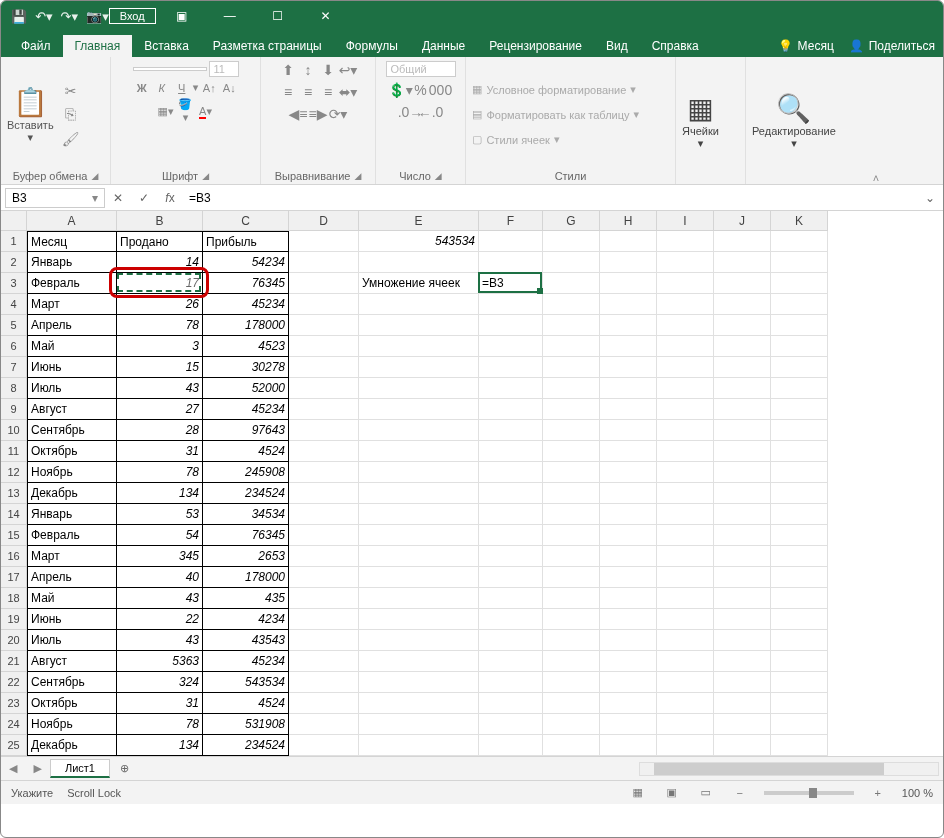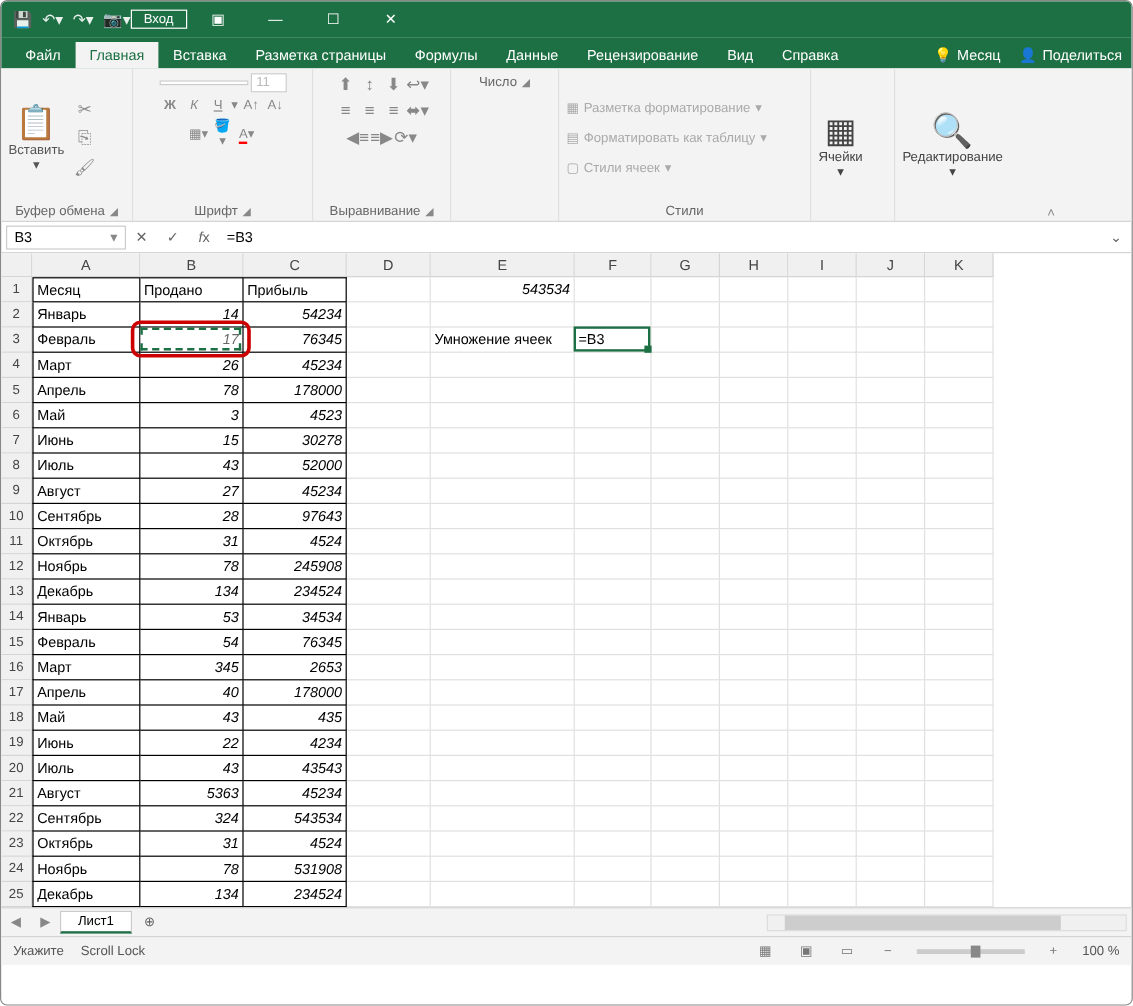--- a/index.html
+++ b/index.html
@@ -185,28 +185,40 @@
           <span class="ico">≡▶</span> 
           <span class="ico">⟳▾</span>
         </div>
     </div>
     <div class="label">
         <span>Выравнивание</span>
         <span class="dlg">◢</span>
       </div>
   </div>
   <div class="group" style="width:90px">
+    <div class="body fontctrl">
+      <div class="fbox" style="width:70px">Общий</div>
+      <div class="fontrow">
+          <span class="ico">💲▾</span>
+          <span class="ico">%</span>
+          <span class="ico">000</span>
+        </div>
+      <div class="fontrow">
+          <span class="ico">.0→</span>
+          <span class="ico">←.0</span>
+        </div>
+    </div>
     <div class="label">
         <span>Число</span>
         <span class="dlg">◢</span>
       </div>
   </div>
   <div class="group styles" style="width:210px">
     <div class="body" style="flex-direction:column;align-items:flex-start;justify-content:center">
-      <div class="row"><span>▦</span><span>Разметка форматирование</span> ▾</div>
+      <div class="row"><span>▦</span><span>Условное форматирование</span> ▾</div>
       <div class="row"><span>▤</span><span>Форматировать как таблицу</span> ▾</div>
       <div class="row"><span>▢</span><span>Стили ячеек</span> ▾</div>
     </div>
     <div class="label">
         <span>Стили</span>
       </div>
   </div>
   <div class="group" style="width:70px">
     <div class="body">
         <div class="bigbtn dark"><span class="bigico">▦</span><span>Ячейки</span><br>▾</div>

